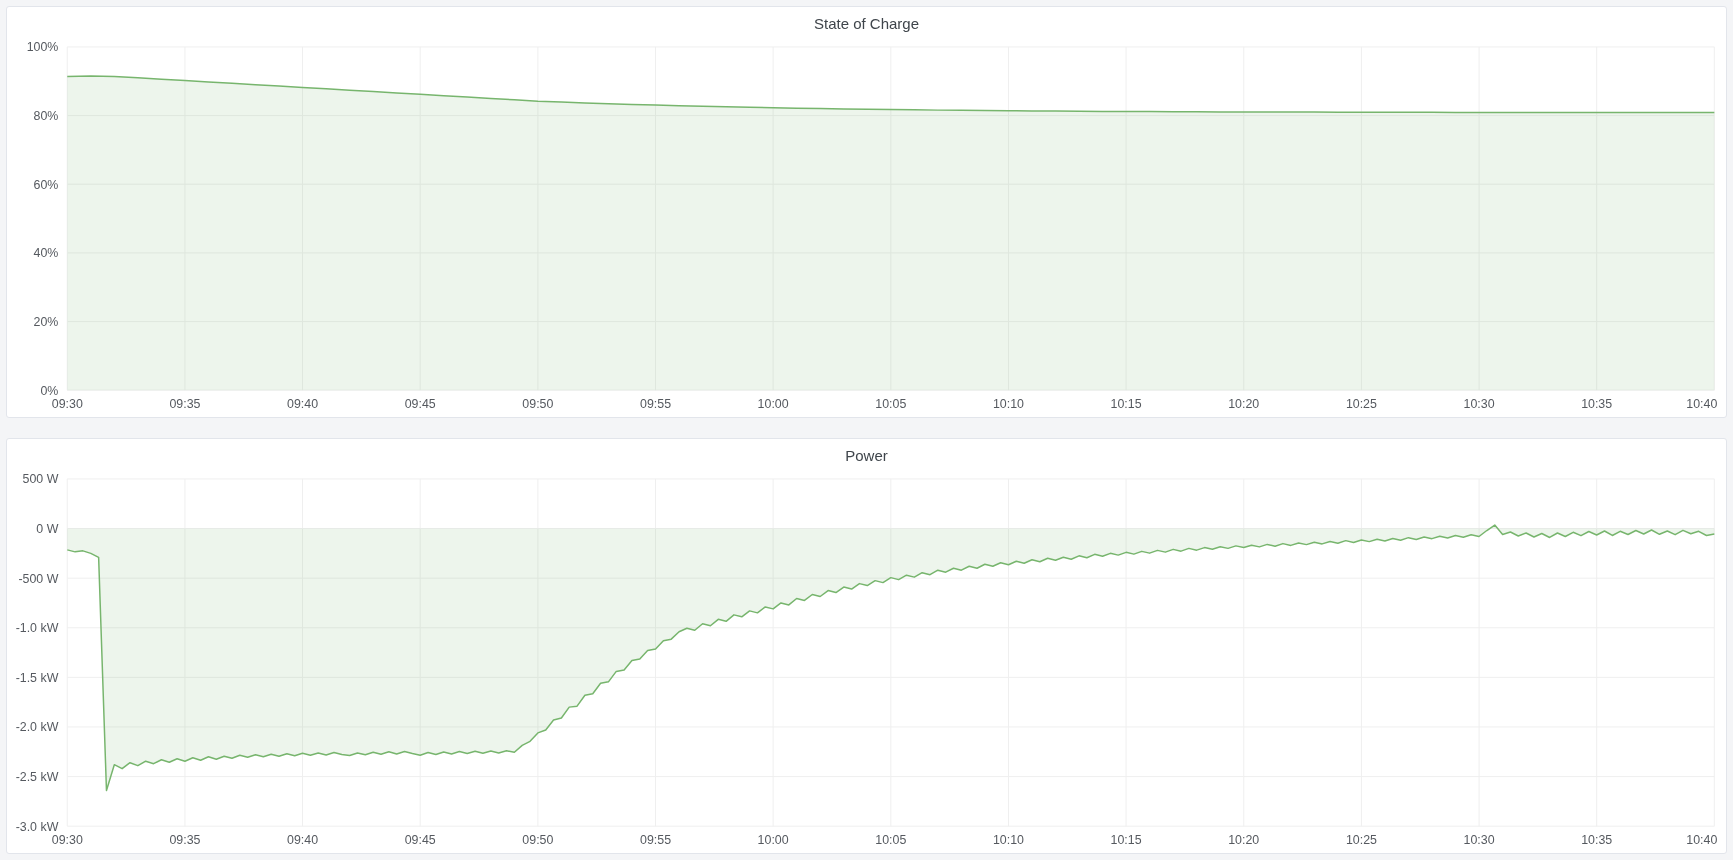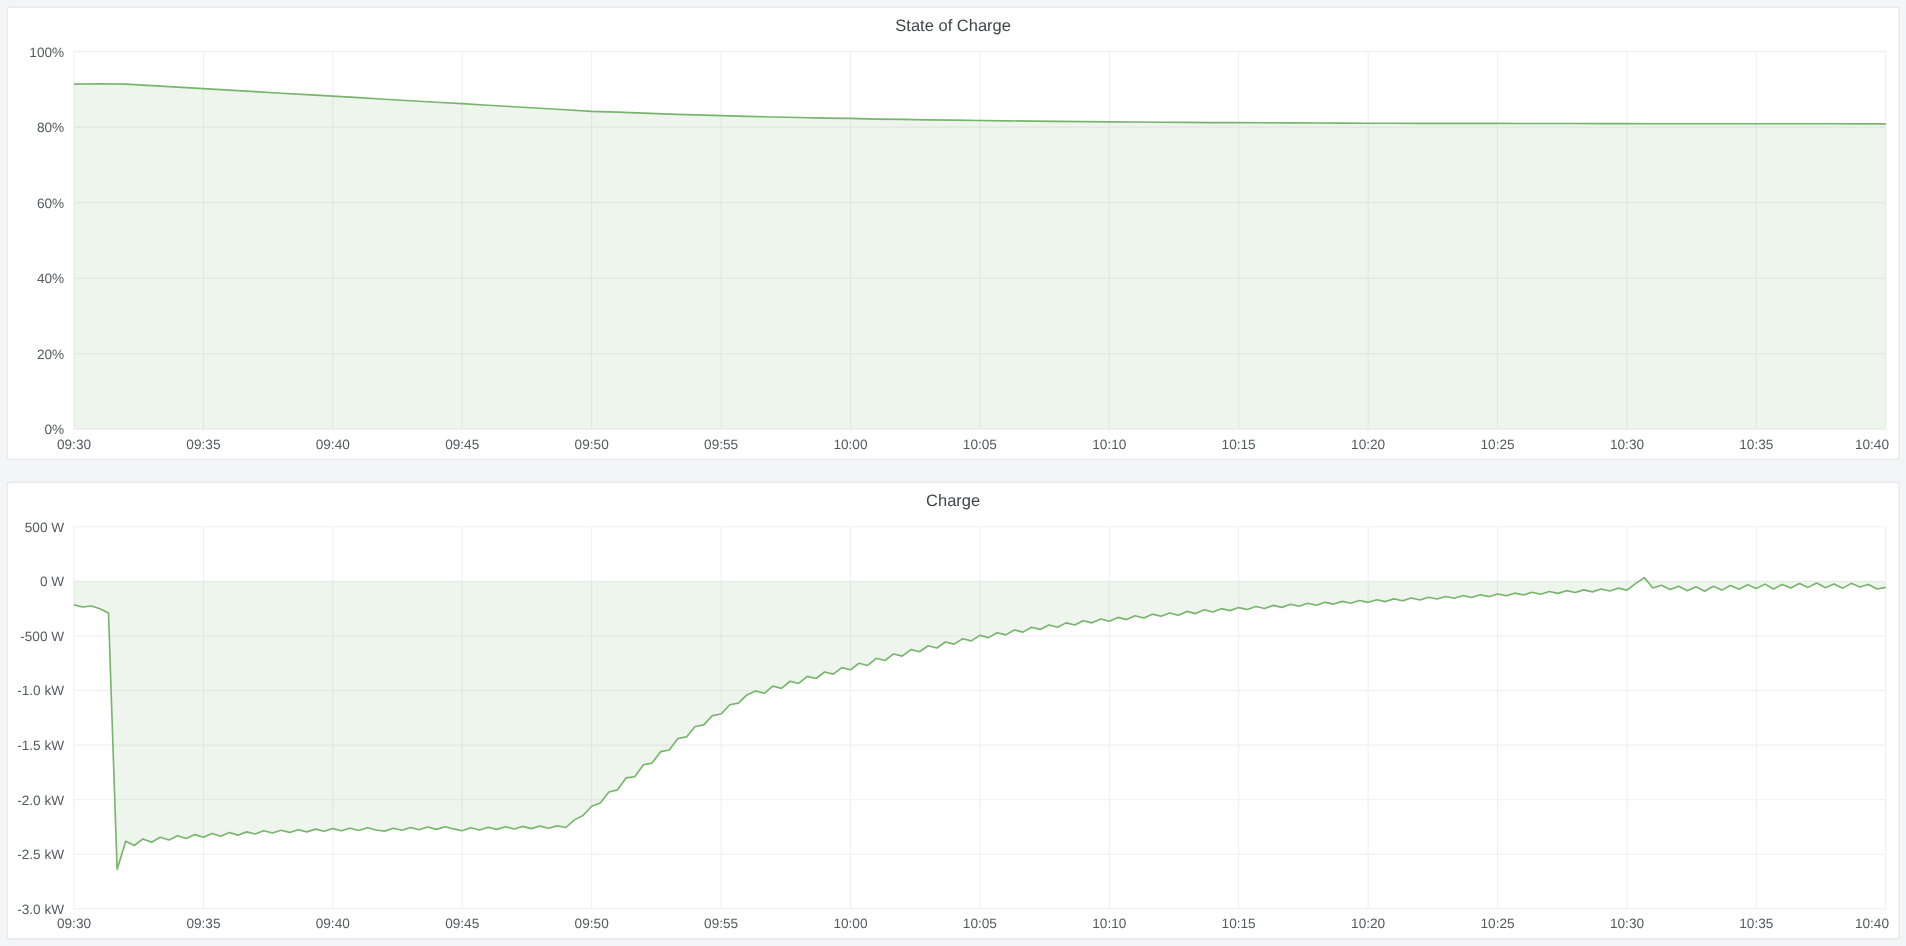--- a/index.html
+++ b/index.html
@@ -81,21 +81,21 @@
         <line x1="1595.4" y1="10" x2="1595.4" y2="356" stroke="#efefef" stroke-width="1"></line>
         <text x="1595.4" y="374.0" text-anchor="middle" fill="#55595f" font-size="12.5">10:35</text>
         <line x1="1714.0" y1="10" x2="1714.0" y2="356" stroke="#efefef" stroke-width="1"></line>
         <text x="1717" y="374.0" text-anchor="end" fill="#55595f" font-size="12.5">10:40</text>
         <path d="M54.0 39.8L77.7 39.4L101.4 39.8L125.1 41.1L148.9 42.5L172.6 43.9L196.3 45.3L220.0 46.7L243.7 48.1L267.4 49.4L291.1 50.8L314.9 52.2L338.6 53.6L362.3 55.0L386.0 56.4L409.7 57.7L433.4 59.1L457.1 60.5L480.9 61.9L504.6 63.3L528.3 64.7L552.0 65.5L575.7 66.4L599.4 67.3L623.1 68.0L646.9 68.6L670.6 69.3L694.3 69.9L718.0 70.4L741.7 70.9L765.4 71.2L789.1 71.8L812.9 72.1L836.6 72.5L860.3 72.8L884.0 73.1L907.7 73.4L931.4 73.7L955.1 73.9L978.9 74.1L1002.6 74.4L1026.3 74.5L1050.0 74.7L1073.7 74.8L1097.4 75.0L1121.1 75.1L1144.9 75.2L1168.6 75.3L1192.3 75.4L1216.0 75.5L1239.7 75.6L1263.4 75.6L1287.1 75.7L1310.9 75.7L1334.6 75.8L1358.3 75.8L1382.0 75.9L1405.7 75.9L1429.4 75.9L1453.1 76.0L1476.9 76.0L1500.6 76.1L1524.3 76.1L1548.0 76.1L1571.7 76.1L1595.4 76.1L1619.1 76.1L1642.9 76.1L1666.6 76.1L1690.3 76.2L1714.0 76.2L1714.0 356.0L54.0 356.0Z" fill="#77b56d" fill-opacity="0.13" stroke="none"></path>
         <path d="M54.0 39.8L77.7 39.4L101.4 39.8L125.1 41.1L148.9 42.5L172.6 43.9L196.3 45.3L220.0 46.7L243.7 48.1L267.4 49.4L291.1 50.8L314.9 52.2L338.6 53.6L362.3 55.0L386.0 56.4L409.7 57.7L433.4 59.1L457.1 60.5L480.9 61.9L504.6 63.3L528.3 64.7L552.0 65.5L575.7 66.4L599.4 67.3L623.1 68.0L646.9 68.6L670.6 69.3L694.3 69.9L718.0 70.4L741.7 70.9L765.4 71.2L789.1 71.8L812.9 72.1L836.6 72.5L860.3 72.8L884.0 73.1L907.7 73.4L931.4 73.7L955.1 73.9L978.9 74.1L1002.6 74.4L1026.3 74.5L1050.0 74.7L1073.7 74.8L1097.4 75.0L1121.1 75.1L1144.9 75.2L1168.6 75.3L1192.3 75.4L1216.0 75.5L1239.7 75.6L1263.4 75.6L1287.1 75.7L1310.9 75.7L1334.6 75.8L1358.3 75.8L1382.0 75.9L1405.7 75.9L1429.4 75.9L1453.1 76.0L1476.9 76.0L1500.6 76.1L1524.3 76.1L1548.0 76.1L1571.7 76.1L1595.4 76.1L1619.1 76.1L1642.9 76.1L1666.6 76.1L1690.3 76.2L1714.0 76.2" fill="none" stroke="#77b56d" stroke-width="1.5" stroke-linejoin="round"></path>
       </svg>
   </section>
 
   <section class="panel panel--power">
-    <div class="panel-title">Charge</div>
+    <div class="panel-title">Power</div>
     <svg class="chart-svg" viewBox="0 0 1719 387">
         <rect x="54" y="10" width="1660" height="350" fill="none" pointer-events="all"></rect>
         <line x1="54" y1="10.0" x2="1714" y2="10.0" stroke="#efefef" stroke-width="1"></line>
         <text x="45" y="14.5" text-anchor="end" fill="#55595f" font-size="12.5">500 W</text>
         <line x1="54" y1="60.0" x2="1714" y2="60.0" stroke="#efefef" stroke-width="1"></line>
         <text x="45" y="64.5" text-anchor="end" fill="#55595f" font-size="12.5">0 W</text>
         <line x1="54" y1="110.0" x2="1714" y2="110.0" stroke="#efefef" stroke-width="1"></line>
         <text x="45" y="114.5" text-anchor="end" fill="#55595f" font-size="12.5">-500 W</text>
         <line x1="54" y1="160.0" x2="1714" y2="160.0" stroke="#efefef" stroke-width="1"></line>
         <text x="45" y="164.5" text-anchor="end" fill="#55595f" font-size="12.5">-1.0 kW</text>

